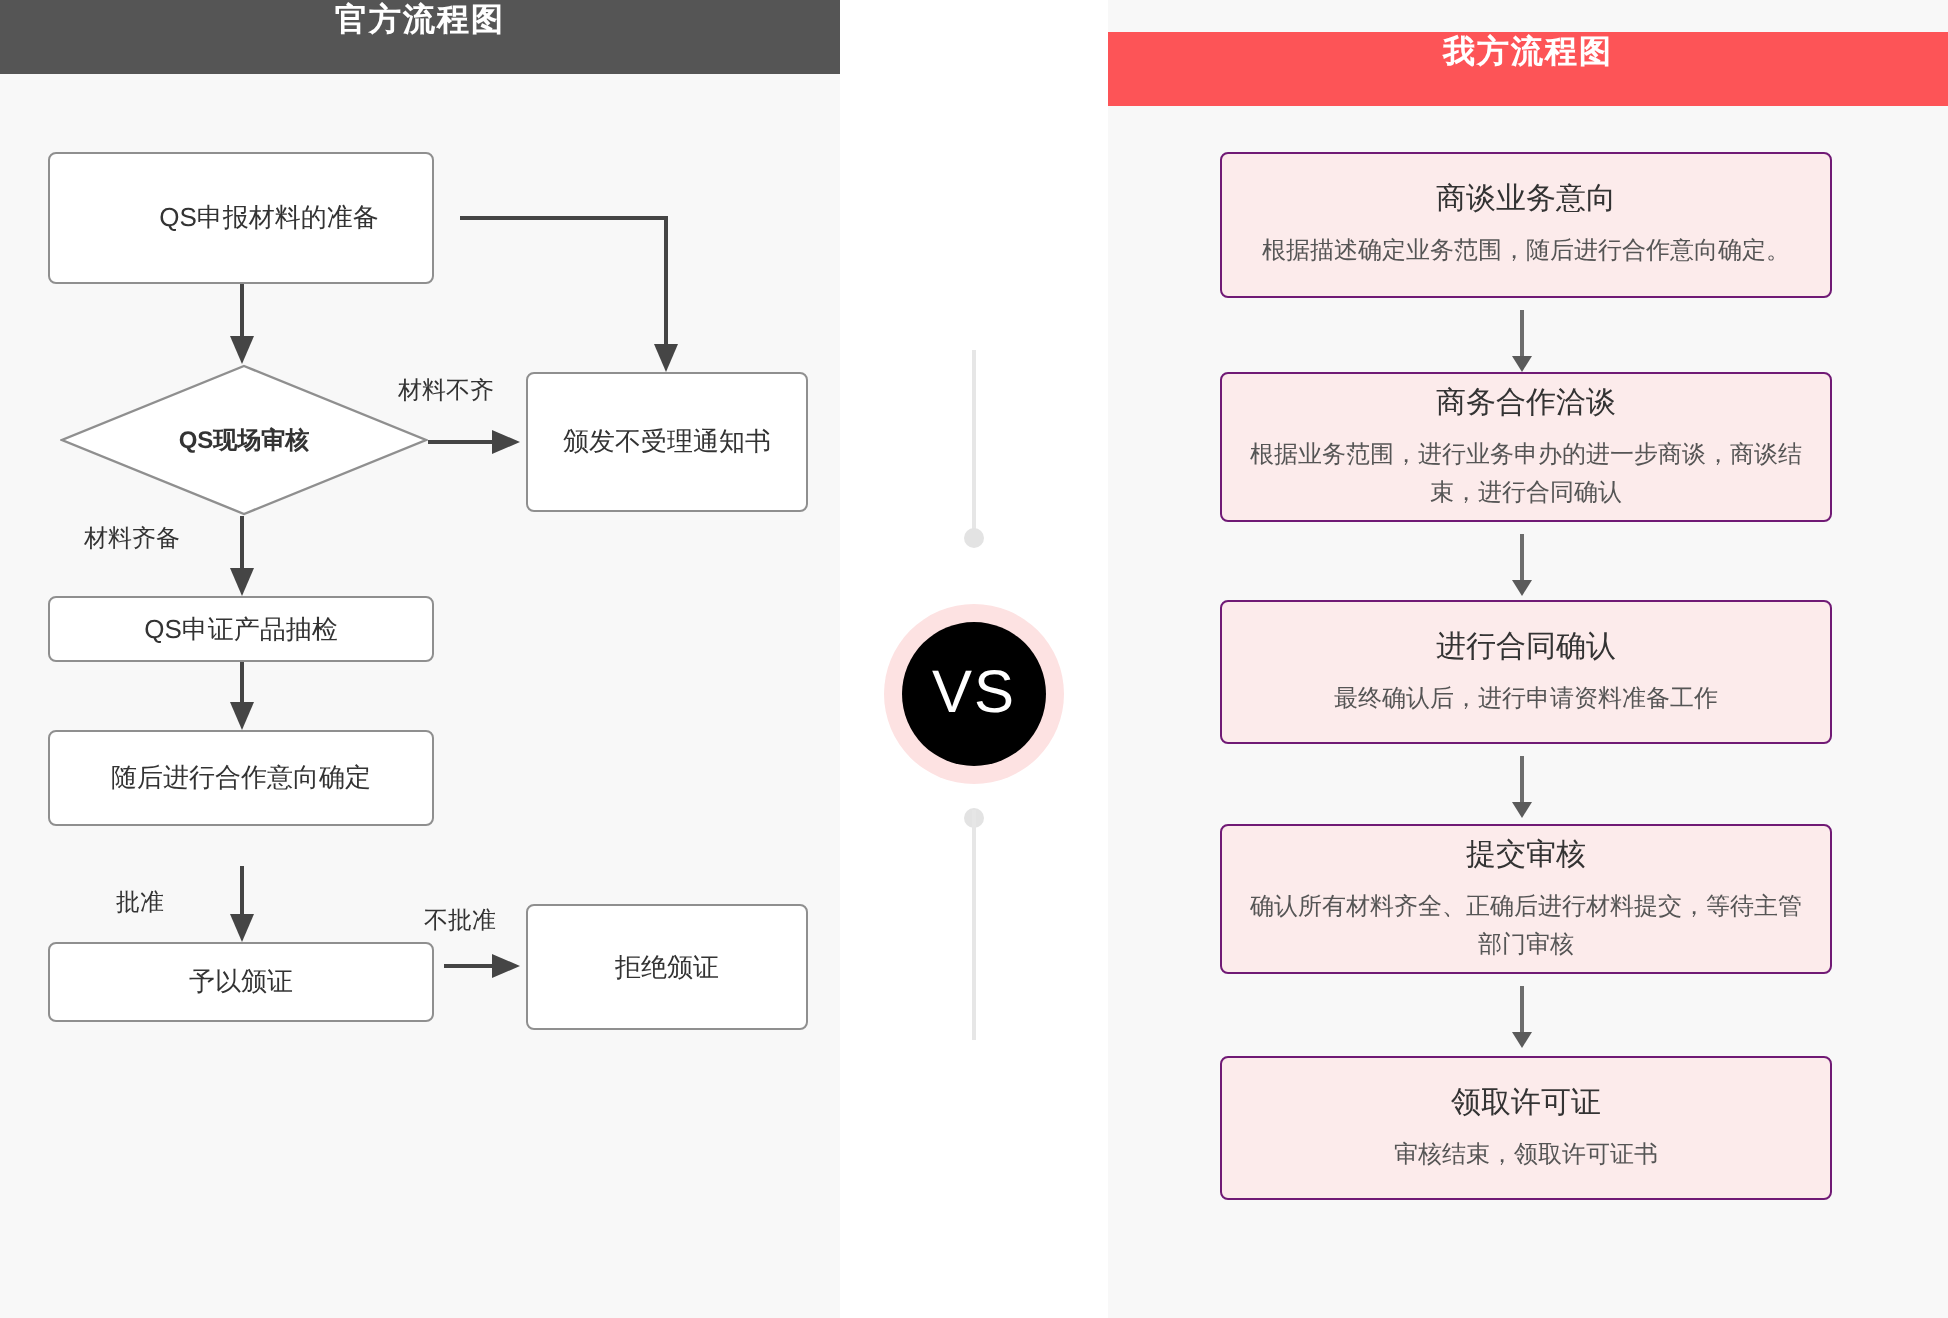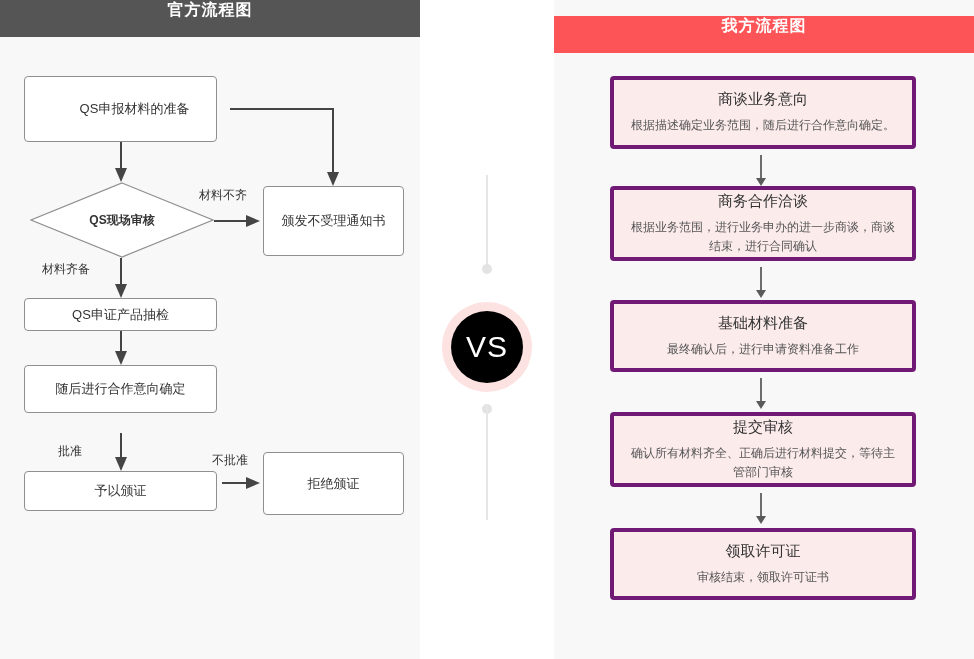--- a/index.html
+++ b/index.html
@@ -60,21 +60,21 @@
   .diamond .dlabel{position:relative;z-index:2;font-weight:bold;}
 
   .edge-label{
     position:absolute;font-size:12px;color:#333333;white-space:nowrap;
   }
   .arrow-svg{position:absolute;overflow:visible;}
 
   
   .card{
     position:absolute;box-sizing:border-box;left:610px;width:306px;
-    background:#fcebeb;border:4px solid #701a75;border-radius:4px;
+    background:#fcebeb;border:1px solid #701a75;border-radius:4px;
     display:flex;flex-direction:column;align-items:center;justify-content:center;
     text-align:center;
   }
   .card-title{font-size:15px;color:#333333;margin-bottom:7px;}
   .card-desc{font-size:12px;color:#555555;line-height:19px;padding:0 14px;}
   .card-arrow{position:absolute;left:760px;width:2px;background:#6d6d6d;}
   .card-arrow:after{
     content:"";position:absolute;left:-4px;bottom:-7px;
     border-left:5px solid transparent;border-right:5px solid transparent;
     border-top:8px solid #5a5a5a;
@@ -172,21 +172,21 @@
 </div>
 <div class="card-arrow" style="top:155px;height:24px;"></div>
 
 <div class="card" style="top:186px;height:75px;">
   <div class="card-title">商务合作洽谈</div>
   <div class="card-desc">根据业务范围，进行业务申办的进一步商谈，商谈结束，进行合同确认</div>
 </div>
 <div class="card-arrow" style="top:267px;height:24px;"></div>
 
 <div class="card" style="top:300px;height:72px;">
-  <div class="card-title">基础材料准备</div>
+  <div class="card-title">进行合同确认</div>
   <div class="card-desc">最终确认后，进行申请资料准备工作</div>
 </div>
 <div class="card-arrow" style="top:378px;height:24px;"></div>
 
 <div class="card" style="top:412px;height:75px;">
   <div class="card-title">提交审核</div>
   <div class="card-desc">确认所有材料齐全、正确后进行材料提交，等待主管部门审核</div>
 </div>
 <div class="card-arrow" style="top:493px;height:24px;"></div>
 

